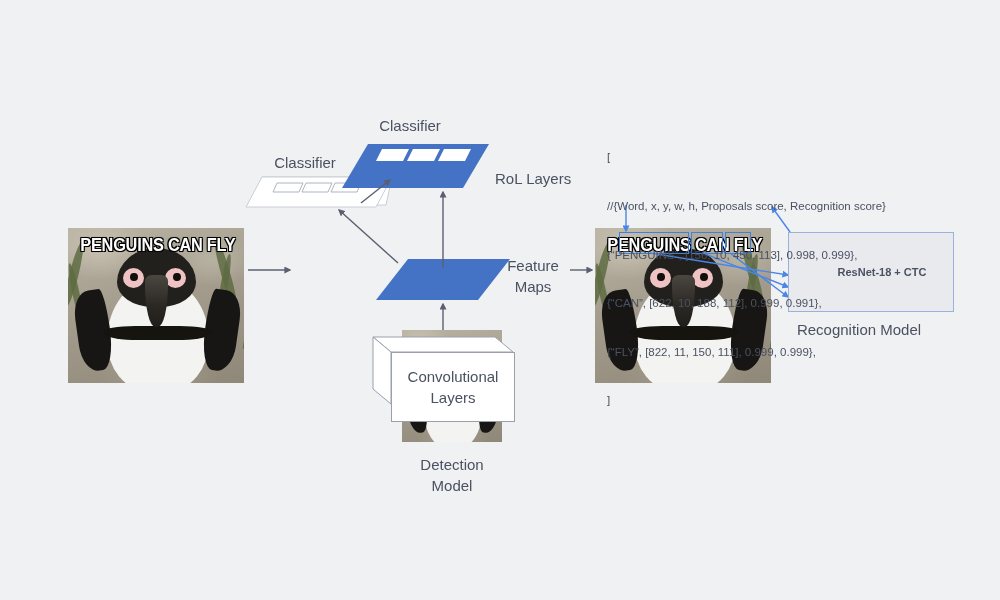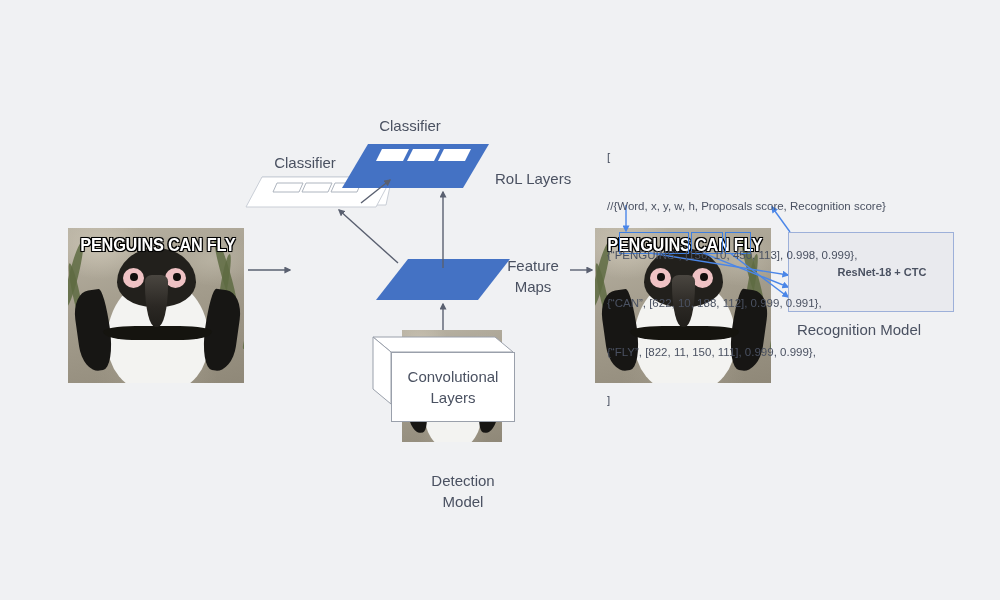--- a/index.html
+++ b/index.html
@@ -291,21 +291,21 @@
   <div class="lbl center" style="left:350px; top:115px; width:120px;">Classifier</div>
 
   <div class="lbl center" style="left:253px; top:152px; width:104px;">Classifier</div>
 
   <div class="lbl" style="left:495px; top:168px;">RoL Layers</div>
 
 
   <div class="lbl center" style="left:497px; top:255px; width:72px; white-space:pre-line;">Feature
 Maps</div>
 
-  <div class="lbl center" style="left:408px; top:454px; width:110px; white-space:pre-line;margin-top:16px;">Detection
+  <div class="lbl center" style="left:397px; top:454px; width:110px; white-space:pre-line;">Detection
 Model</div>
 
   <div class="lbl center" style="left:784px; top:319px; width:150px;">Recognition Model</div>
 
   <div class="codeblock" style="left:607px; top:117px;">
     <div>[</div>
     <div>//{Word, x, y, w, h, Proposals score, Recognition score}</div>
     <div>{“PENGUINS”, [156, 10, 450, 113], 0.998, 0.999},</div>
     <div>{“CAN”, [622, 10, 188, 112], 0.999, 0.991},</div>
     <div>{“FLY”, [822, 11, 150, 111], 0.999, 0.999},</div>

